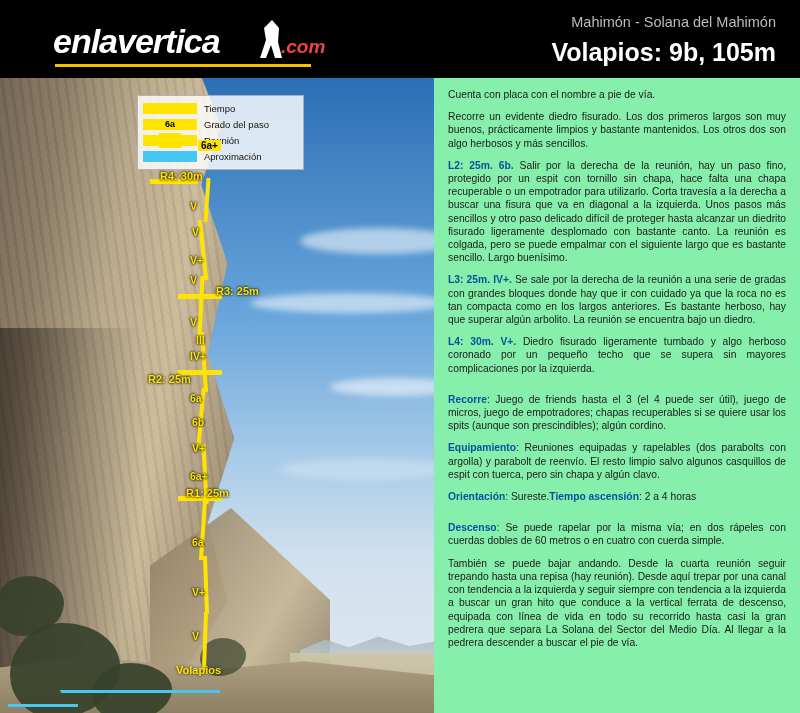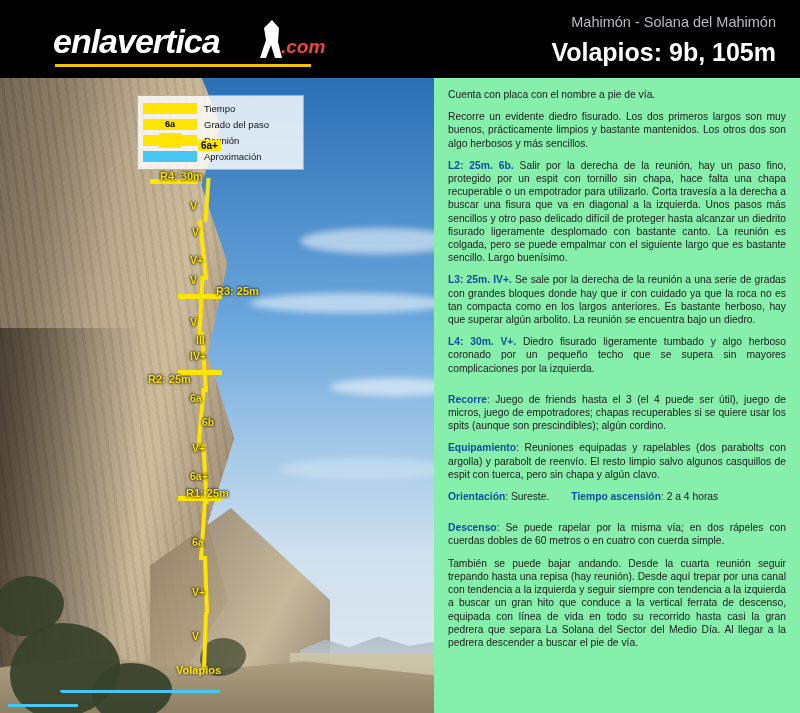--- a/index.html
+++ b/index.html
@@ -135,21 +135,21 @@
   .text-panel{
     position:absolute;left:434px;top:78px;width:366px;height:635px;
     background:#86efac;padding:10px 14px 0 14px;box-sizing:border-box;
   }
   .tp p{
     margin:0 0 9px 0;font-size:10.3px;line-height:13.2px;color:#1a1a1a;text-align:justify;
   }
   .pitch-label{color:#0b4f9e;font-weight:bold;}
   .sect-label{color:#0b4f9e;font-weight:bold;}
   .gap{height:9px;}
-  .row-two{display:flex;gap:22px;align-items:center;}
+  .row-two{display:flex;align-items:center;}
 </style>
 </head>
 <body>
 
 <div class="page">
 
   <div class="header">
     <div class="logo">
       <span class="logo-text">enlavertica</span>
       <svg class="logo-climber" viewBox="0 0 26 42">
@@ -225,21 +225,21 @@
 
     <div class="grade-box" style="left:198px;top:62px;">6a+</div>
     <div class="grade" style="left:190px;top:122px;">V</div>
     <div class="grade" style="left:192px;top:148px;">V</div>
     <div class="grade" style="left:190px;top:176px;">V+</div>
     <div class="grade" style="left:190px;top:196px;">V</div>
     <div class="grade" style="left:190px;top:238px;">V</div>
     <div class="grade" style="left:196px;top:256px;">III</div>
     <div class="grade" style="left:190px;top:272px;">IV+</div>
     <div class="grade" style="left:190px;top:314px;">6a</div>
-    <div class="grade" style="left:202px;top:338px;">6b</div>
+    <div class="grade" style="left:192px;top:338px;">6b</div>
     <div class="grade" style="left:192px;top:364px;">V+</div>
     <div class="grade" style="left:190px;top:392px;">6a+</div>
     <div class="grade" style="left:192px;top:458px;">6a</div>
     <div class="grade" style="left:192px;top:508px;">V+</div>
     <div class="grade" style="left:192px;top:552px;">V</div>
 
     <div class="route-name" style="left:176px;top:586px;">Volapios</div>
     <div class="approach" style="left:60px;top:612px;width:160px;border-radius:0 0 0 60px;"></div>
     <div class="approach" style="left:8px;top:626px;width:70px;"></div>
   </div>

